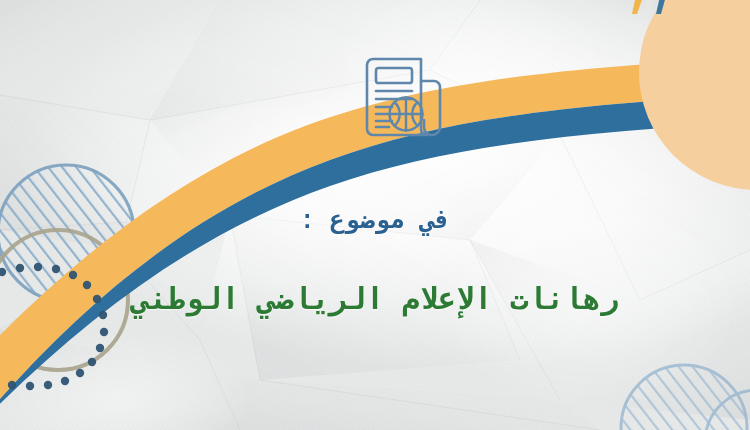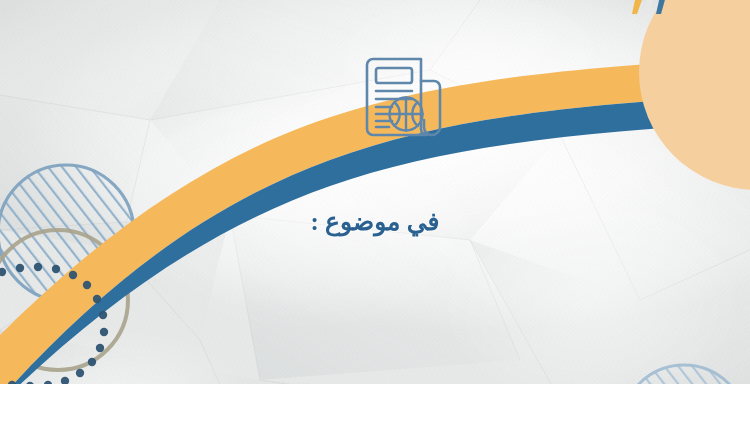--- a/index.html
+++ b/index.html
@@ -5,24 +5,24 @@
 <style>
   html, body {
     margin: 0;
     padding: 0;
     background: #ffffff;
   }
 
   #banner {
     position: relative;
     width: 750px;
-    height: 384px;
+    height: 430px;
     overflow: hidden;
     background: #7dd3fc;
-    font-family: Liberation Serif, serif;
+    font-family: Liberation Mono, monospace;
     user-select: none;
   }
 
   
   .bg-layer {
     position: absolute;
     inset: 0;
     z-index: 0;
   }
 
@@ -288,16 +288,17 @@
       <line x1="59" y1="49.5" x2="59" y2="82.5"></line>
       <line x1="42.5" y1="66" x2="75.5" y2="66"></line>
       <path d="M47.3,54.3 C54.5,60 54.5,72 47.3,77.7"></path>
       <path d="M70.7,54.3 C63.5,60 63.5,72 70.7,77.7"></path>
     </g>
   </svg>
 
   <div class="text-block">
     <p class="eyebrow">في موضوع :</p>
     <h1 class="headline">
+      <span class="line">رهانات الإعلام الرياضي الوطني</span>
     </h1>
   </div>
 
 </div>
 
 </body></html>

